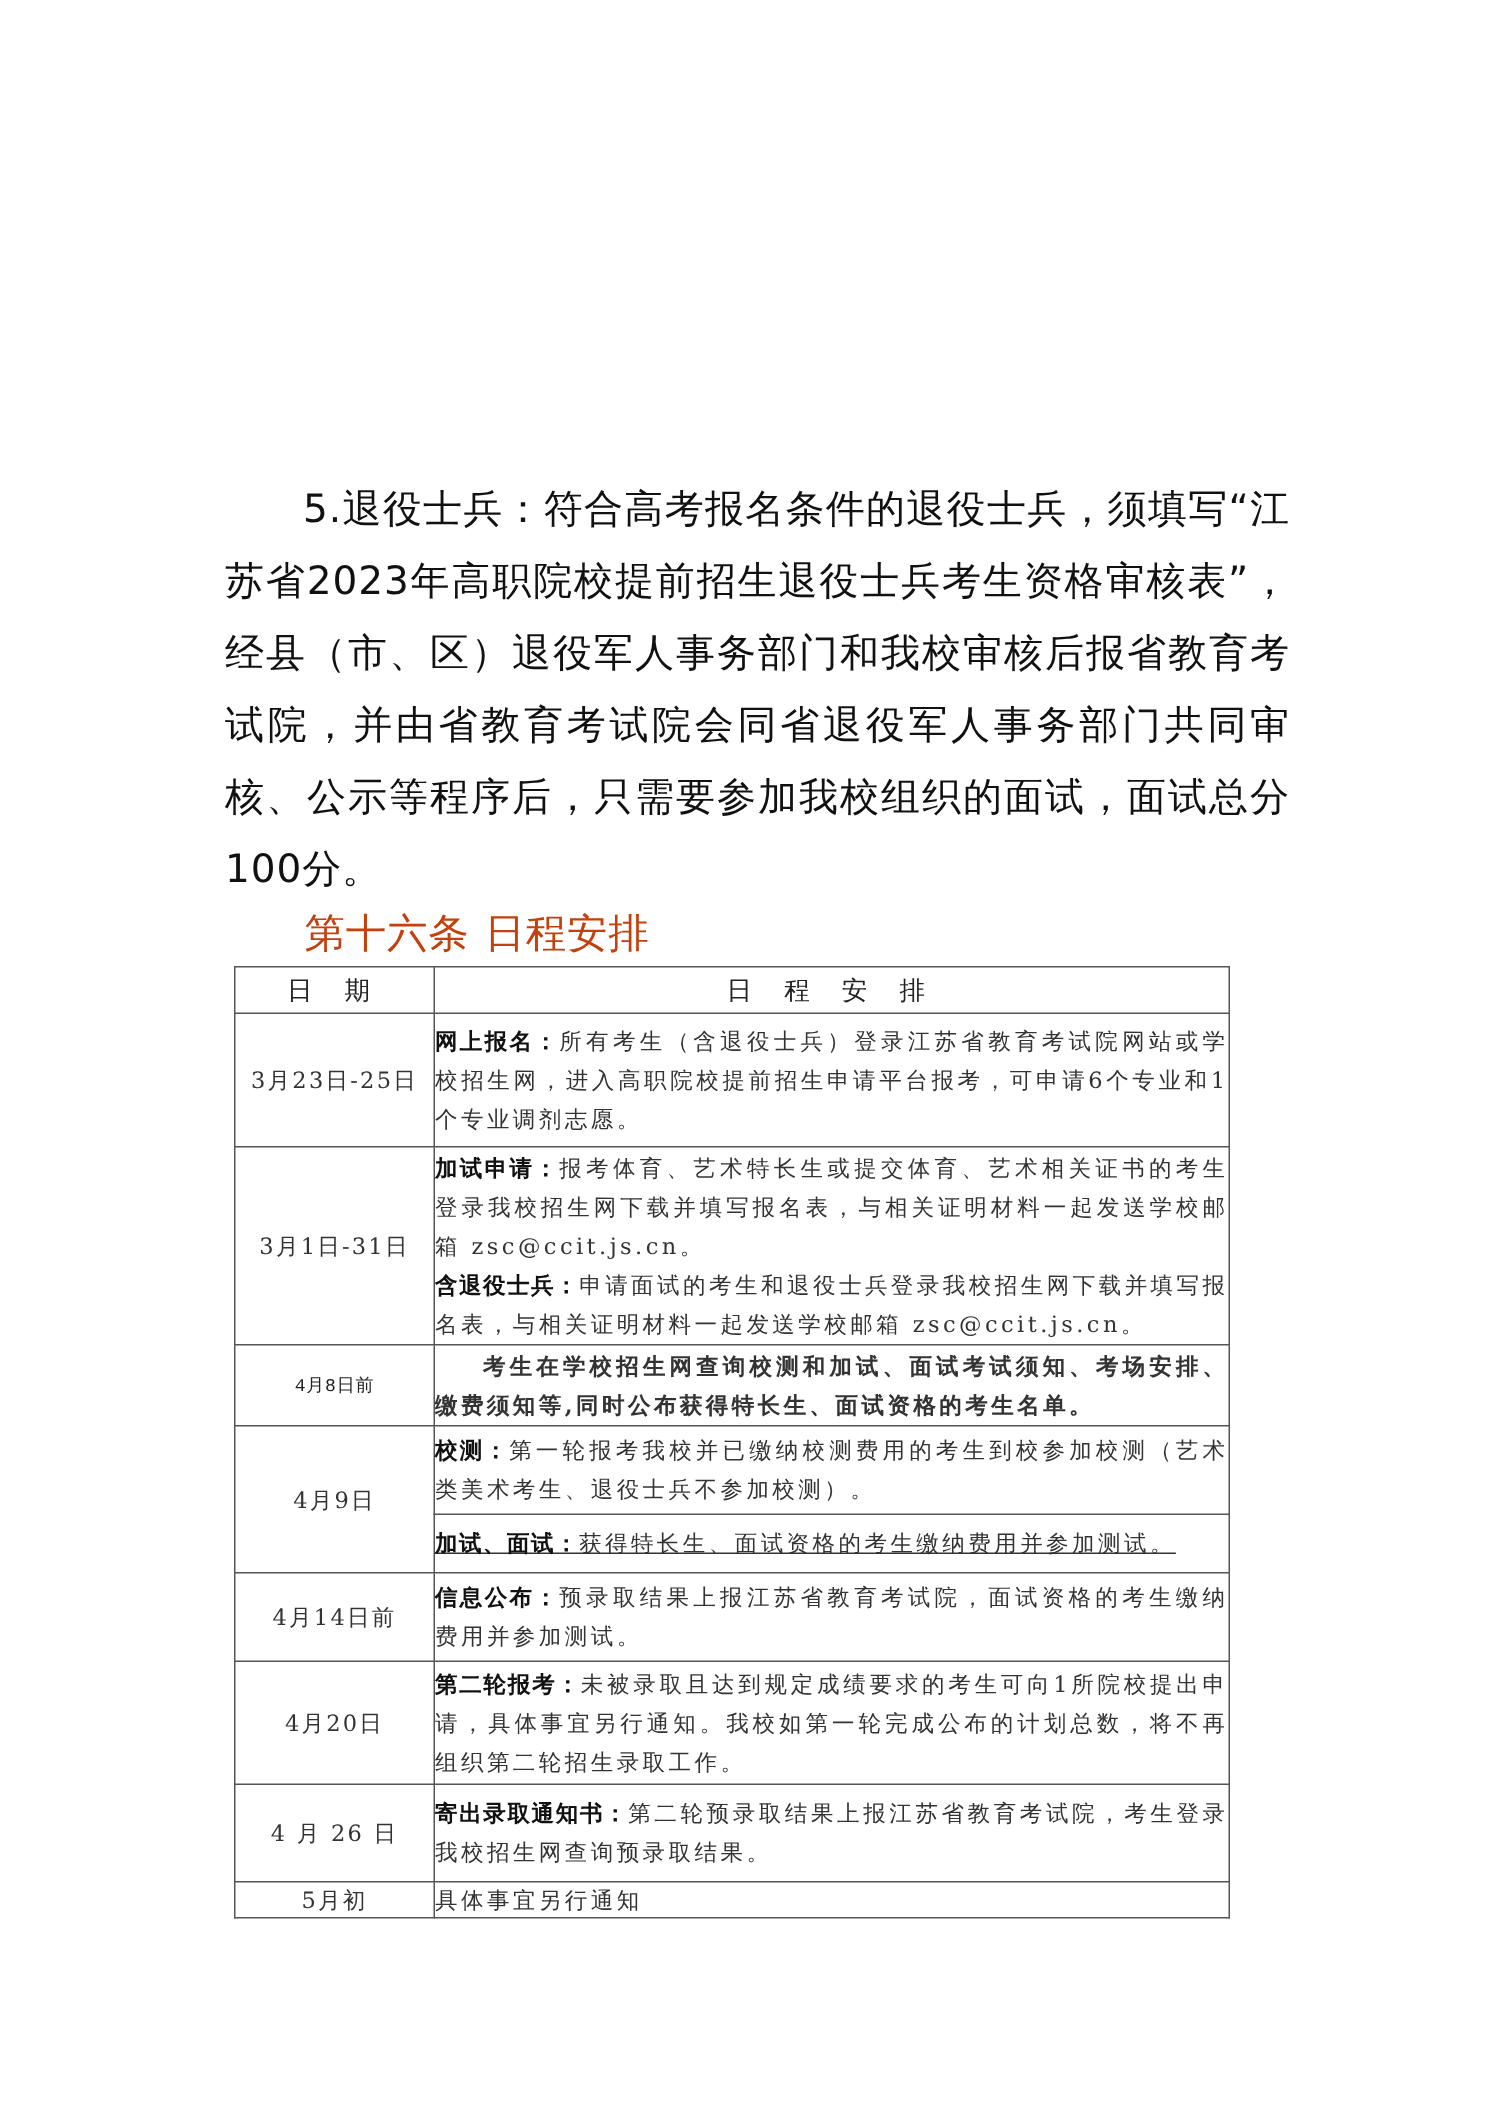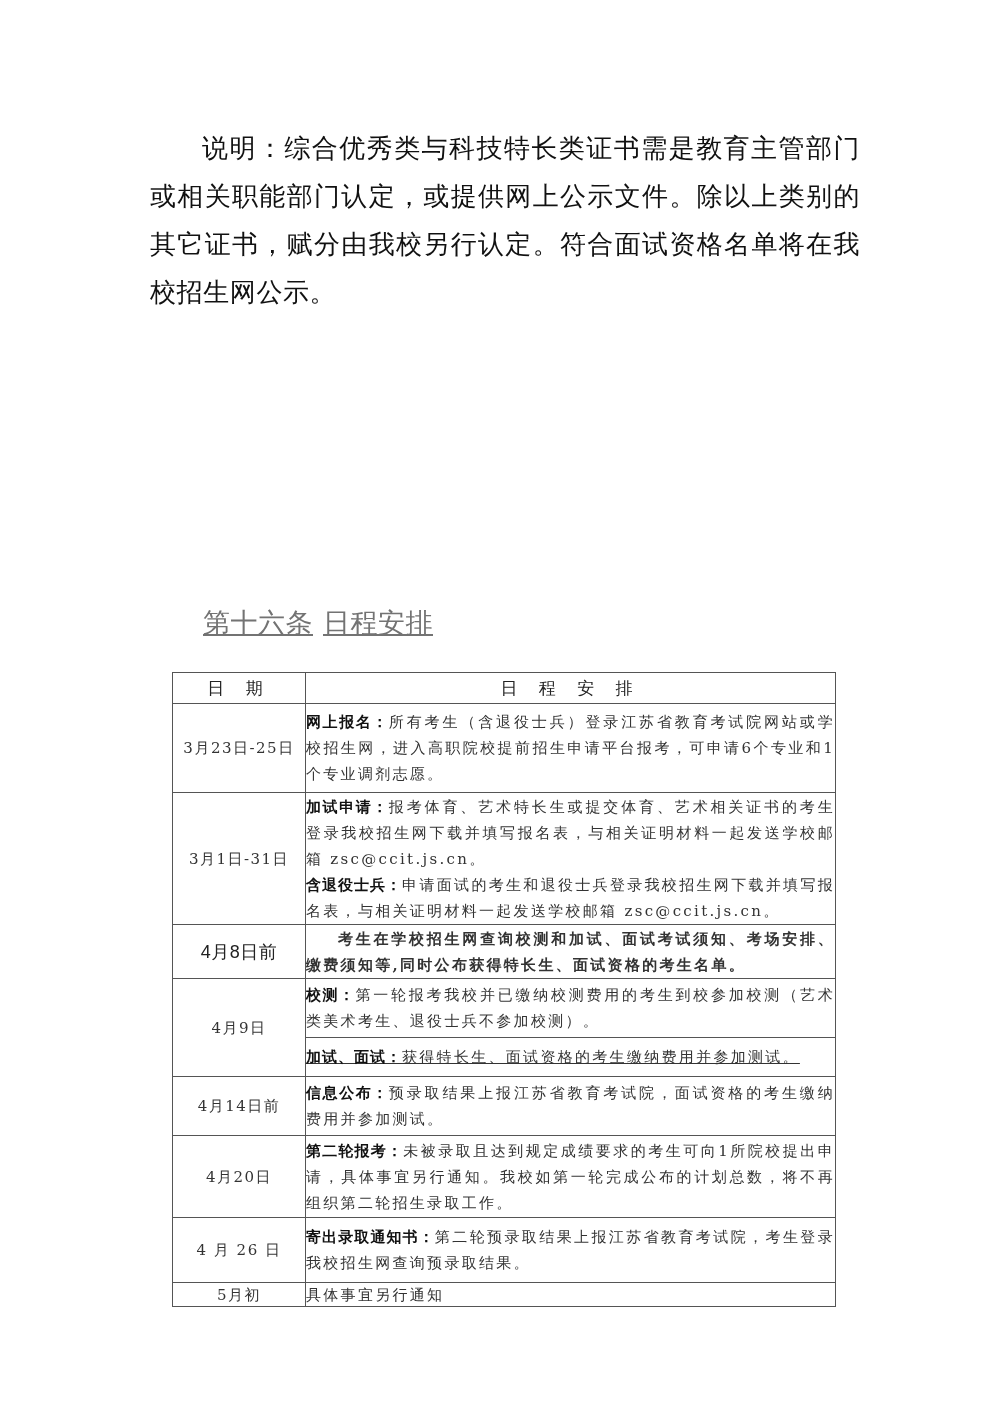--- a/index.html
+++ b/index.html
@@ -33,38 +33,36 @@
       margin: 0;
     }
     #para-1 { top: 124px; }
     #para-2 { top: 316px; }
     .heading {
       position: absolute;
       left: 203px;
       top: 603px;
       font-size: 27px;
       line-height: 40px;
-      color: #737373;
+      color: #c2410c;
       margin: 0;
       font-weight: normal;
       letter-spacing: 0.5px;
-      text-decoration: underline;
     }
     .heading .gap { display: inline-block; width: 10px; }
     table.schedule {
       position: absolute;
-      left: 172px;
+      left: 156px;
       top: 644px;
       width: 663px;
       border-collapse: collapse;
       table-layout: fixed;
       font-family: "DejaVu Serif", "Liberation Serif", serif;
       font-size: 15px;
       color: #333;
-      margin-top: 28px;
     }
     table.schedule td, table.schedule th {
       border: 1.5px solid #555;
       padding: 0;
       vertical-align: middle;
     }
     table.schedule col.c-date { width: 133px; }
     table.schedule col.c-plan { width: 530px; }
     th {
       font-weight: normal;
@@ -74,22 +72,22 @@
       height: 30px;
       font-family: "DejaVu Sans", "Liberation Sans", sans-serif;
     }
     td.date {
       text-align: center;
       line-height: 26px;
       padding: 0 10px;
       letter-spacing: 1.5px;
     }
     td.date.sans {
-      font-family: Liberation Sans, sans-serif;
-      font-size: 18px;
+      font-family: Liberation Mono, monospace;
+      font-size: 12px;
       color: #222;
       letter-spacing: 0.5px;
     }
     td.plan {
       padding: 3px 12px 3px 10px;
       line-height: 26px;
       letter-spacing: 2.3px;
       text-align: justify;
     }
     td.plan .label {
@@ -108,22 +106,22 @@
     tr.r6 td { height: 81px; }
     tr.r7 td { height: 64px; }
     tr.r8 td { height: 23px; line-height: 22px; }
     .block { display: block; }
   </style>
 </head>
 <body>
 
 <div class="page">
 
-  <p class="para" id="para-1">说明：综合优秀类与科技特长类证书需是教育主管部门或相关职能部门认定，或提供网上公示文件。除以上类别的其它证书，赋分由我校另行认定。符合面试资格名单将在我校招生网公示。</p>
 
+  <p class="para" id="para-2">5.退役士兵：符合高考报名条件的退役士兵，须填写“江苏省2023年高职院校提前招生退役士兵考生资格审核表”，经县（市、区）退役军人事务部门和我校审核后报省教育考试院，并由省教育考试院会同省退役军人事务部门共同审核、公示等程序后，只需要参加我校组织的面试，面试总分 100分。</p>
 
   <h2 class="heading"><span>第十六条</span><span class="gap"></span><span>日程安排</span></h2>
 
   <table class="schedule">
     <colgroup>
         <col class="c-date">
         <col class="c-plan">
       </colgroup>
     <thead>
       <tr>

